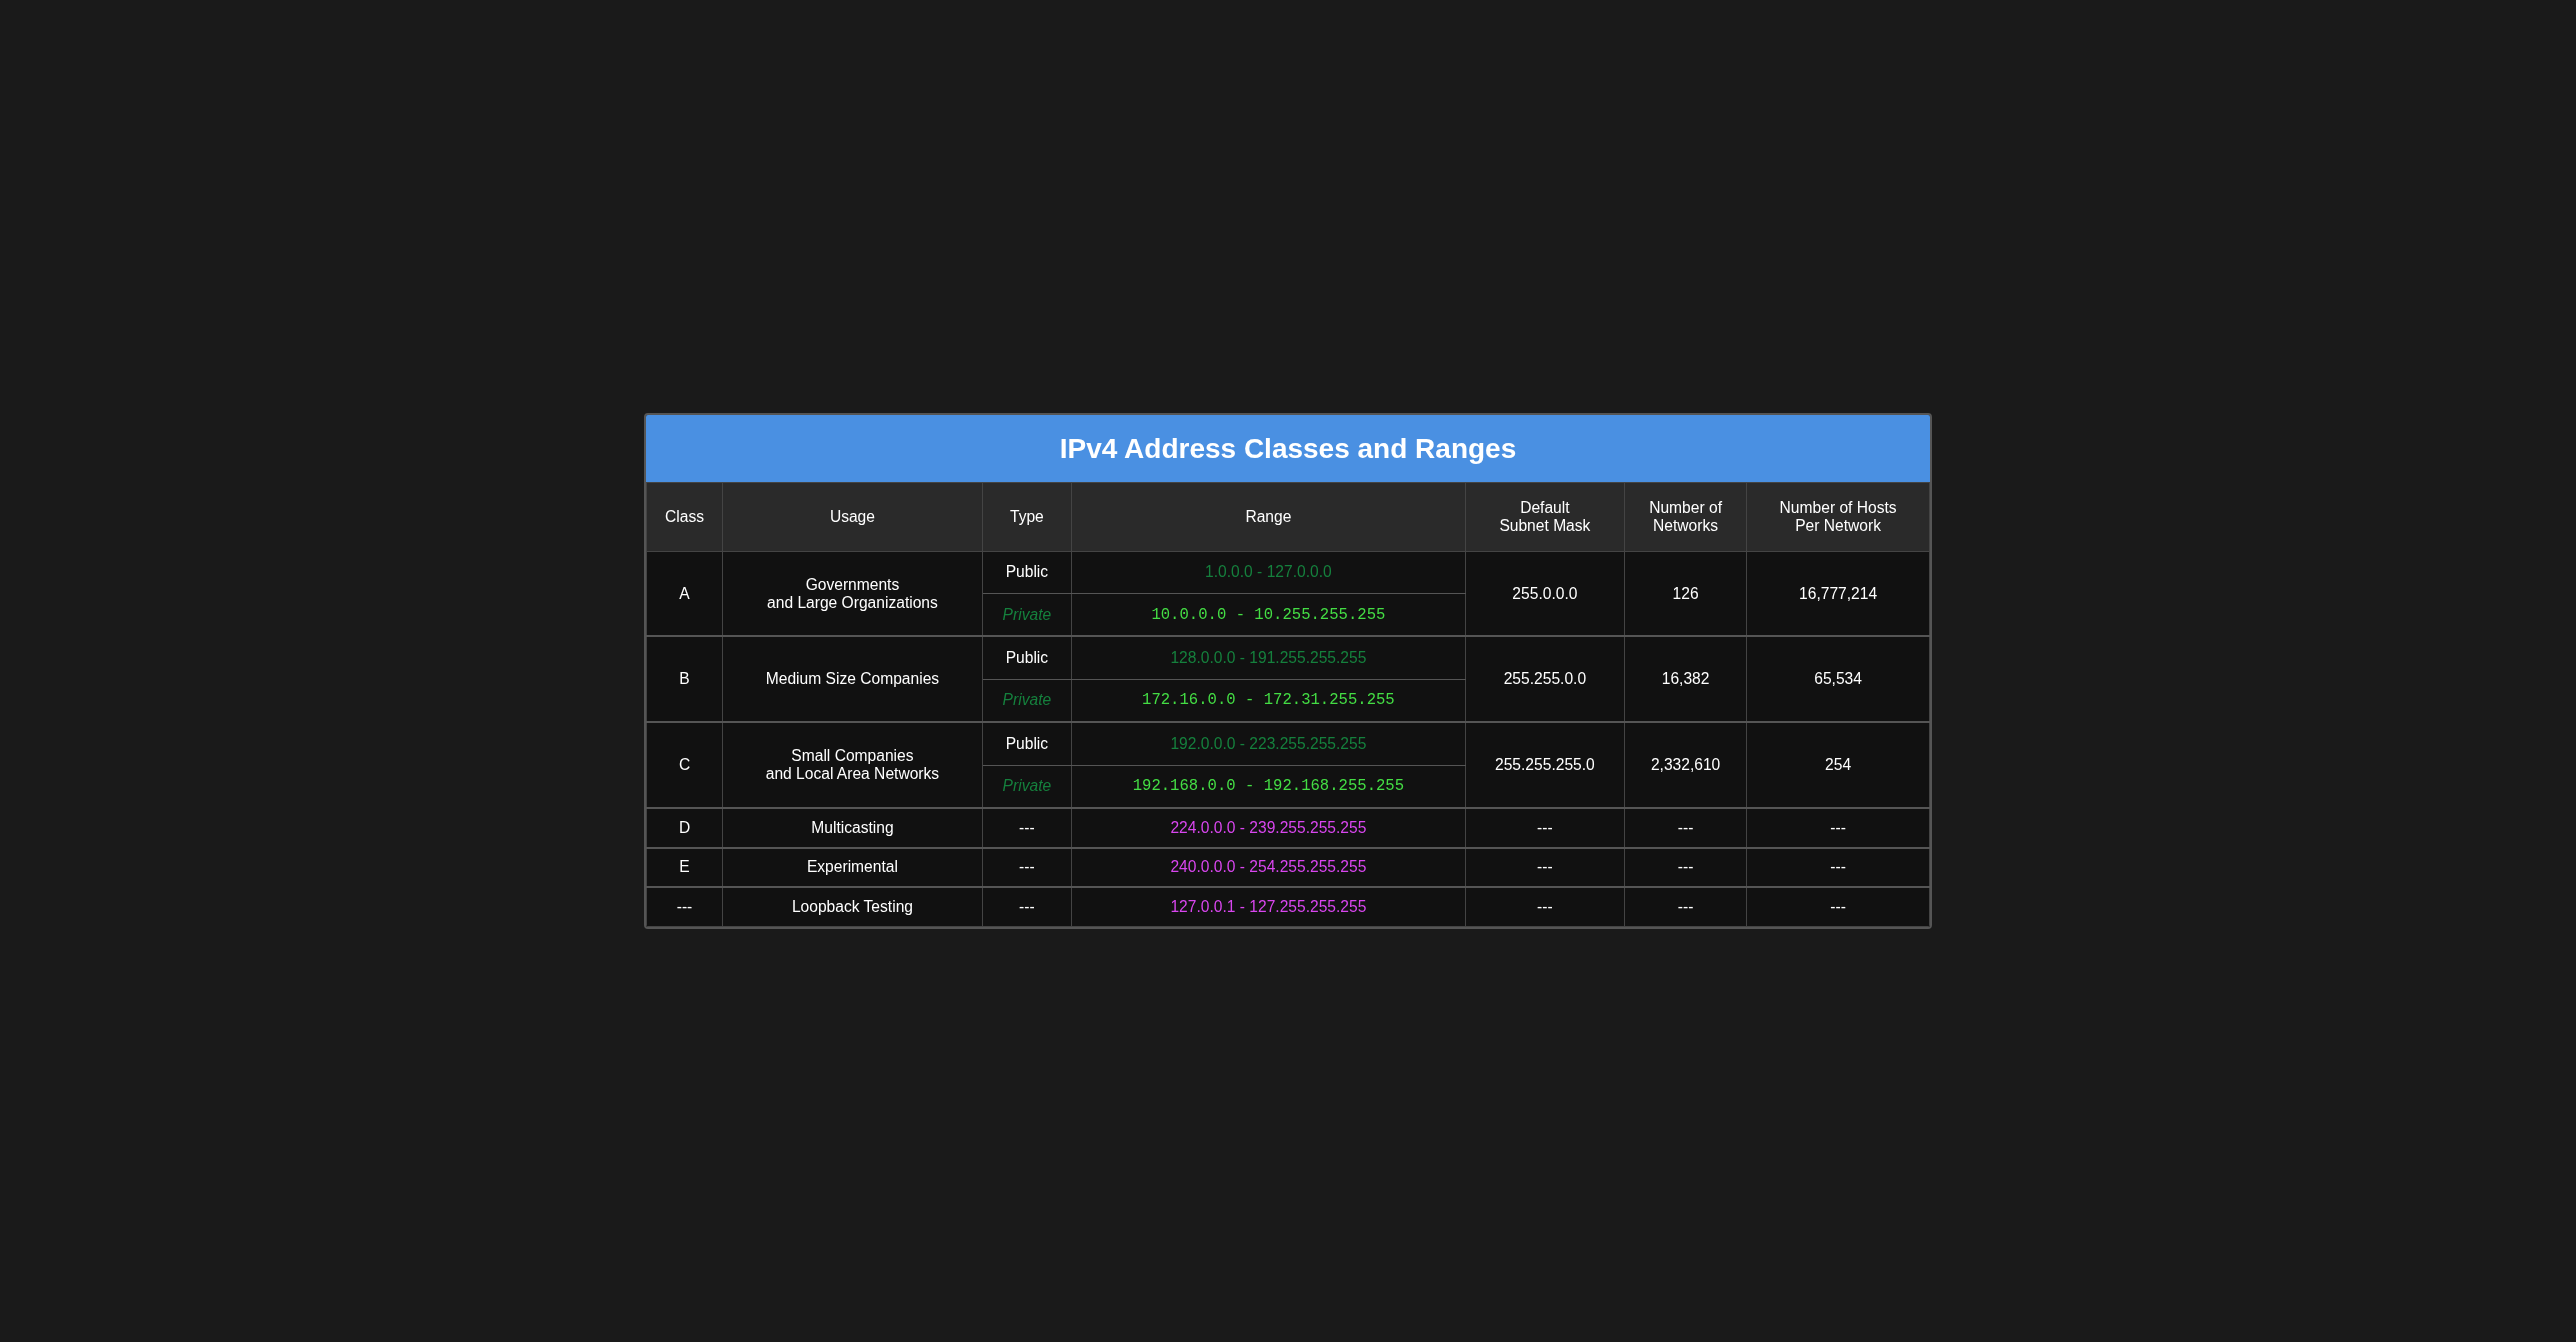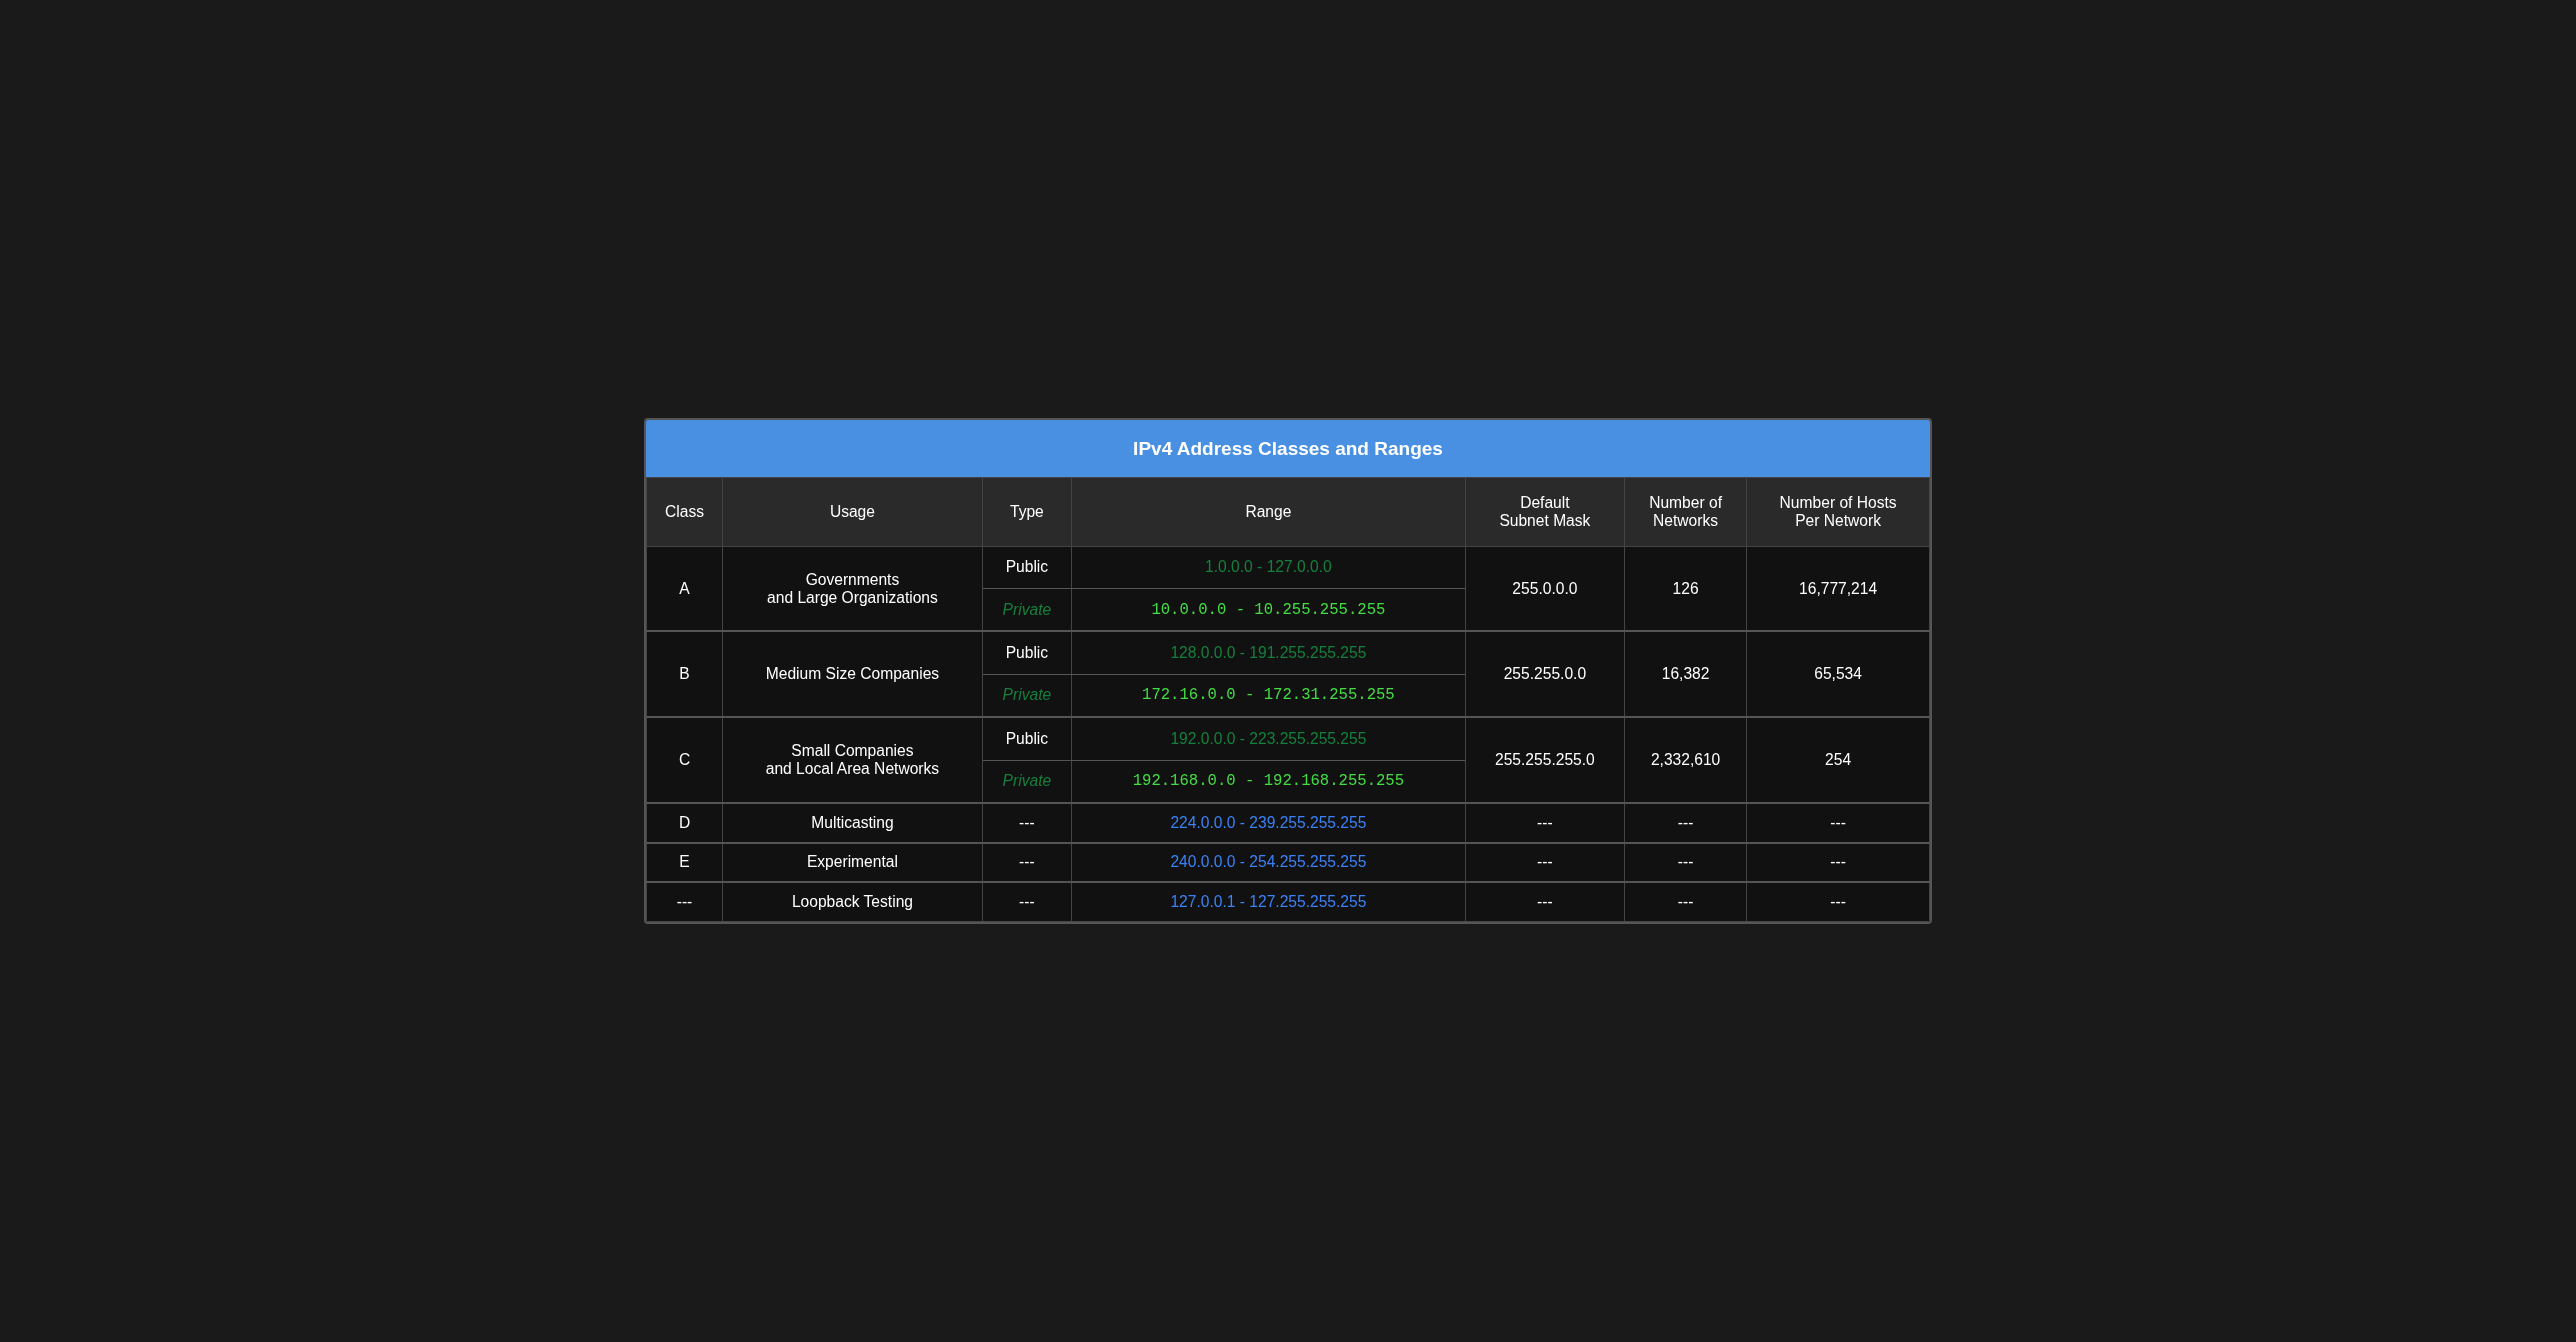--- a/index.html
+++ b/index.html
@@ -21,21 +21,21 @@
       width: 1288px;
       border: 2px solid #555;
       border-radius: 3.9px;
       overflow: hidden;
     }
 
     .table-title {
       background: #4a90e2;
       color: #ffffff;
       text-align: center;
-      font-size: 19px;
+      font-size: 28px;
       font-weight: bold;
       padding: 17.6px 9.8px;
     }
 
     table {
       width: 100%;
       border-collapse: collapse;
       background: #111;
     }
 
@@ -75,21 +75,21 @@
     .range-public {
       color: #15803d;
     }
 
     .range-private {
       color: #44dd44;
       font-family: Liberation Mono, monospace;
     }
 
     .range-blue {
-      color: #3b82f6;
+      color: #d946ef;
     }
 
     .sub-row-top td, .sub-row-bottom td {
       padding: 11.7px 7.8px;
     }
 
     .sub-row-top td {
       border-bottom: 1px solid #555;
     }
 

